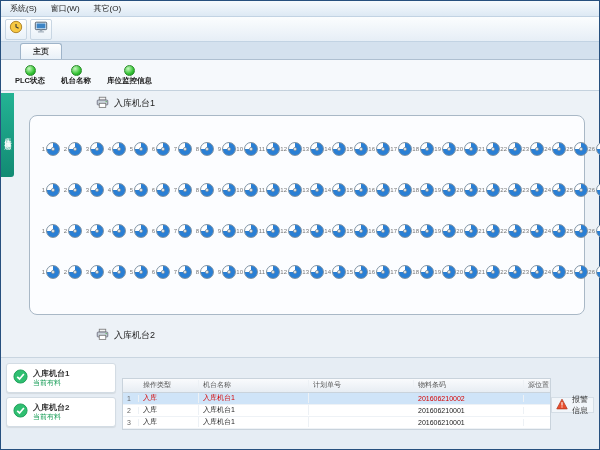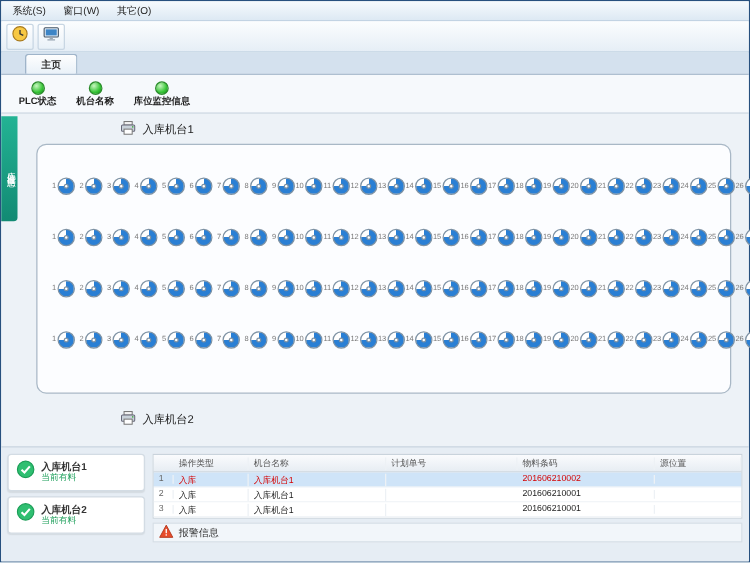--- a/index.html
+++ b/index.html
@@ -59,21 +59,21 @@
   .bottom{flex:1;margin-top:10px;background:#e6edf4;border-top:1px solid #c9d5e0;
     padding:5px;display:flex;gap:6px;box-sizing:border-box;min-height:0;}
   .cards{width:110px;flex:0 0 110px;display:flex;flex-direction:column;gap:4px;}
   .machine-card{background:#fff;border:1px solid #d3dce4;border-radius:3px;height:30px;
     display:flex;align-items:center;gap:5px;padding:0 6px;box-sizing:border-box;
     box-shadow:0 1px 1px rgba(0,0,0,.08);}
   .card-texts{display:flex;flex-direction:column;line-height:1.15;}
   .card-title{font-size:8px;font-weight:bold;color:#333;}
   .card-status{font-size:7px;color:#1fa05c;}
   
-  .tablewrap{flex:1;display:flex;flex-direction:column;min-width:0;}
+  .tablewrap{flex:1;display:flex;flex-direction:row;min-width:0;align-items:center;}
   .table{background:#fff;border:1px solid #c9d3dc;}
   .thead{display:flex;height:13px;align-items:center;font-size:7px;color:#555;
     background:linear-gradient(#fafbfd,#e7edf3);border-bottom:1px solid #c9d3dc;}
   .trow{display:flex;height:11px;align-items:center;font-size:7px;background:#fff;
     border-bottom:1px solid #eef2f6;}
   .trow.selected{background:#cfe4f8;}
   .cell{padding-left:4px;box-sizing:border-box;border-right:1px solid #edf1f5;
     overflow:hidden;white-space:nowrap;}
   .col-idx{width:16px;flex:0 0 16px;color:#666;}
   .col-0{width:60px;flex:0 0 60px;}

